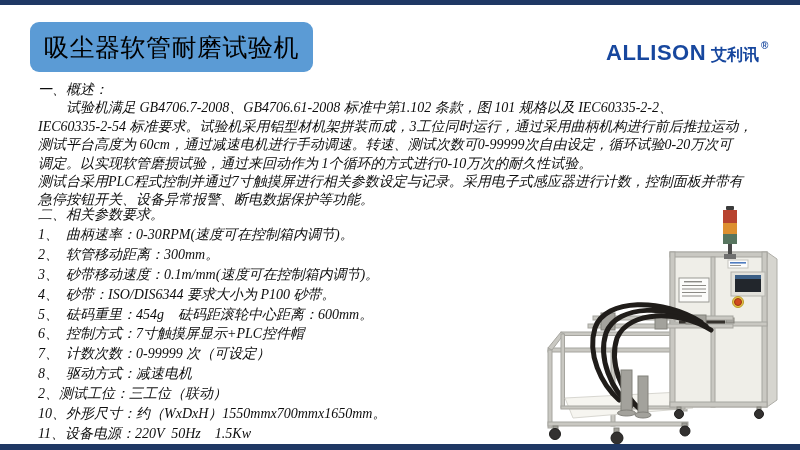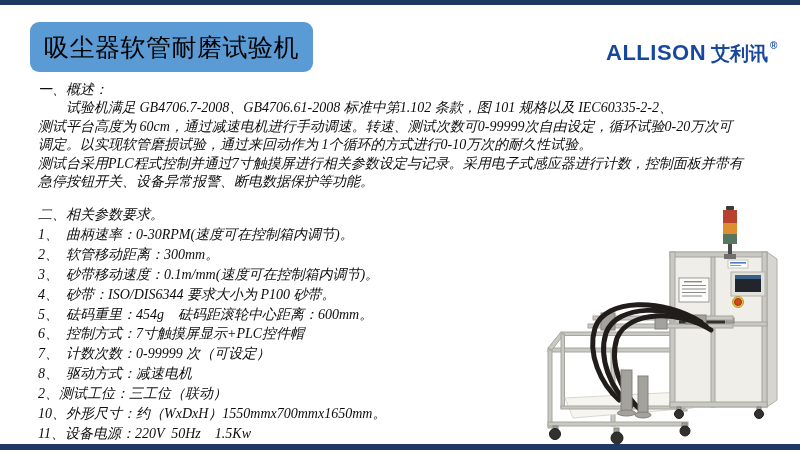--- a/index.html
+++ b/index.html
@@ -9,21 +9,21 @@
   .bar.top{top:0;height:5px;}
   .bar.bottom{bottom:0;height:6px;}
   .title-box{position:absolute;left:30px;top:22px;width:283px;height:50px;
              background:var(--title-box,#5b9bd5);border-radius:9px;
              display:flex;align-items:center;justify-content:center;}
   .title-box span{font-size:25px;letter-spacing:0.5px;color:#000;}
   .logo{position:absolute;left:606px;top:40px;display:flex;align-items:baseline;
         font-family:Liberation Sans, sans-serif;color:var(--logo-color,#17479e);
         white-space:nowrap;}
   .logo-en{font-size:22px;font-weight:bold;letter-spacing:0.5px;}
-  .logo-cn{font-size:19px;font-weight:bold;margin-left:5px;}
+  .logo-cn{font-size:16px;font-weight:bold;margin-left:5px;}
   .logo-r{font-size:10px;font-weight:bold;position:relative;top:-11px;margin-left:2px;}
   .textcol{position:absolute;left:38px;color:#0d0d0d;font-style:italic;}
   .overview{top:81px;}
   .overview .line{font-size:14px;line-height:18.4px;white-space:pre;}
   .params{top:205px;}
   .params .line{font-size:14px;line-height:19.9px;white-space:pre;}
   .machine{position:absolute;left:543px;top:202px;}
   .al{fill:var(--frame,#c9c8c2);stroke:#a6a59f;stroke-width:1;}
   .al2{fill:#d6d5cf;stroke:#aeada7;stroke-width:1;}
   .panel{fill:var(--panel,#efeee8);stroke:#bdbcb6;stroke-width:1;}
@@ -45,20 +45,21 @@
 
   <div class="logo">
     <span class="logo-en">ALLISON</span>
     <span class="logo-cn">艾利讯</span>
     <span class="logo-r">®</span>
   </div>
 
   <div class="textcol overview">
     <div class="line">一、概述：</div>
     <div class="line">　　试验机满足 GB4706.7-2008、GB4706.61-2008 标准中第1.102 条款，图 101 规格以及 IEC60335-2-2、</div>
+    <div class="line">IEC60335-2-54 标准要求。试验机采用铝型材机架拼装而成，3工位同时运行，通过采用曲柄机构进行前后推拉运动，</div>
     <div class="line">测试平台高度为 60cm，通过减速电机进行手动调速。转速、测试次数可0-99999次自由设定，循环试验0-20万次可</div>
     <div class="line">调定。以实现软管磨损试验，通过来回动作为 1个循环的方式进行0-10万次的耐久性试验。</div>
     <div class="line">测试台采用PLC程式控制并通过7寸触摸屏进行相关参数设定与记录。采用电子式感应器进行计数，控制面板并带有</div>
     <div class="line">急停按钮开关、设备异常报警、断电数据保护等功能。</div>
   </div>
 
   <div class="textcol params">
     <div class="line">二、相关参数要求。</div>
     <div class="line">1、  曲柄速率：0-30RPM(速度可在控制箱内调节)。</div>
     <div class="line">2、  软管移动距离：300mm。</div>

